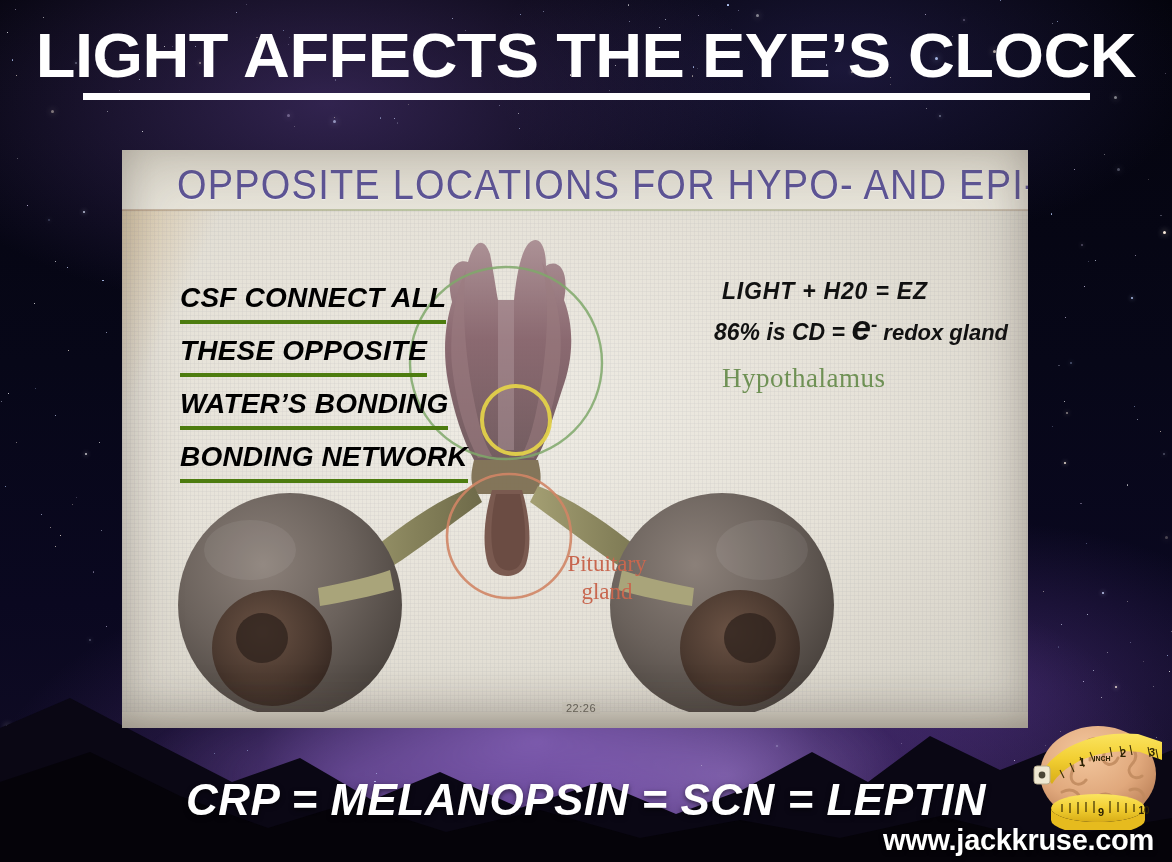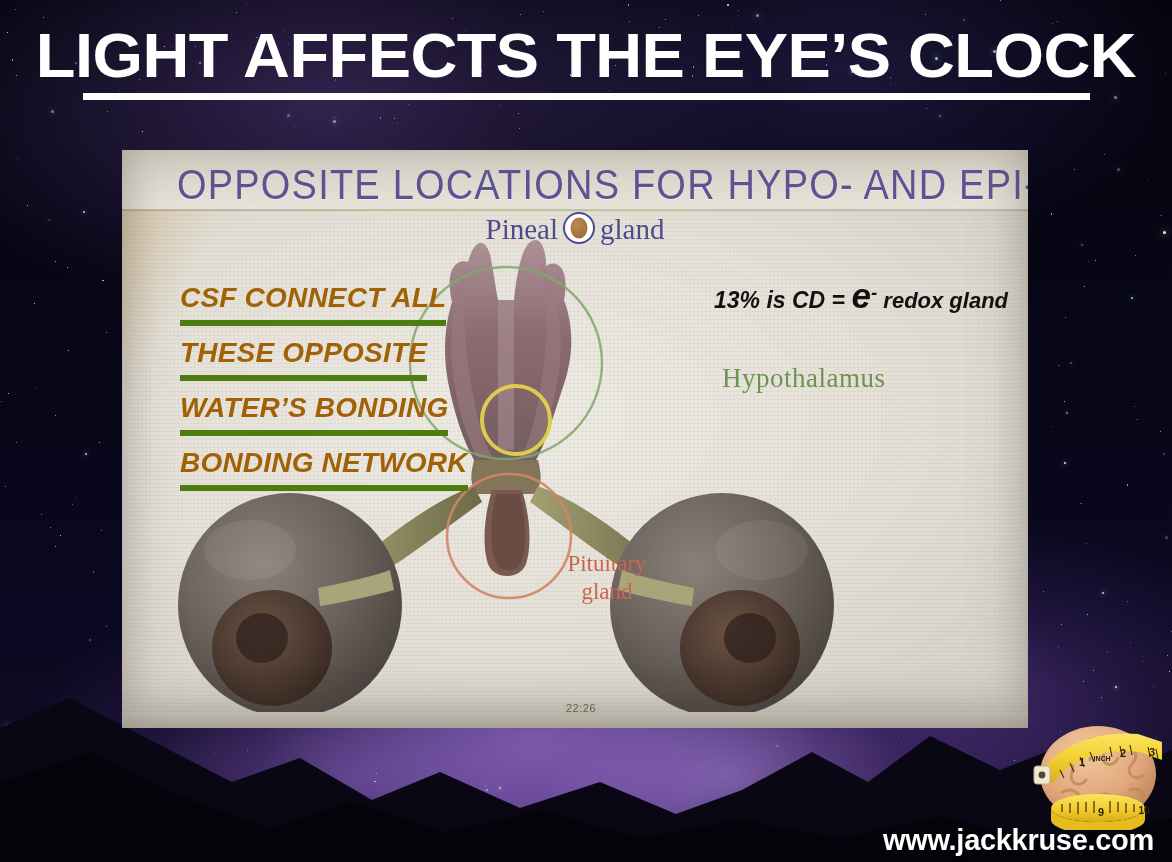--- a/index.html
+++ b/index.html
@@ -68,23 +68,23 @@
     font-family:"Liberation Serif",serif;white-space:nowrap;}
   #pineal-label .dot{display:inline-block;width:28px;height:28px;margin:0 5px;
     vertical-align:-5px;border-radius:50%;border:2.5px solid #4f4a8c;
     background:#fff;position:relative;}
   #pineal-label .dot::after{content:"";position:absolute;left:50%;top:50%;
     width:17px;height:21px;transform:translate(-50%,-50%);border-radius:50%;
     background:radial-gradient(circle at 40% 35%, #b98a55, #96672f);}
 
   
   #left-text{position:absolute;left:58px;top:121px;width:380px;}
-  #left-text div{color:#a16207;font-size:28px;line-height:43px;font-weight:bold;
+  #left-text div{color:#000000;font-size:28px;line-height:43px;font-weight:bold;
     font-style:italic;letter-spacing:.2px;display:inline-block;
-    border-bottom:6px solid #4d7c0f;padding-bottom:1px;white-space:nowrap;}
+    border-bottom:4px solid #4d7c0f;padding-bottom:1px;white-space:nowrap;}
   #left-text p{margin:0 0 5px 0;}
 
   
   #right-text{position:absolute;left:600px;top:125px;width:310px;color:#111;}
   #right-text .l1{font-size:23px;line-height:32px;font-weight:bold;font-style:italic;
     letter-spacing:.8px;white-space:nowrap;}
   #right-text .l2{font-size:23px;line-height:36px;font-weight:bold;font-style:italic;
     white-space:nowrap;margin-left:-8px;}
   #right-text .l2 .big{font-size:35px;}
   #right-text .l2 .sup{font-size:19px;vertical-align:super;}
@@ -444,47 +444,46 @@
       <path d="M572,438 C542,432 516,426 500,420 L496,440 C518,446 546,452 570,456 Z" fill="#a9a47a"></path>
       <ellipse cx="640" cy="400" rx="46" ry="30" fill="#fff" opacity=".07"></ellipse>
 
       <circle cx="384" cy="213" r="96" fill="none" stroke="#7fa86a" stroke-width="2.4" opacity=".85"></circle>
       <circle cx="394" cy="270" r="34" fill="none" stroke="#e3d14a" stroke-width="4" opacity=".95"></circle>
       <circle cx="387" cy="386" r="62" fill="none" stroke="#d08565" stroke-width="2.6" opacity=".9"></circle>
     </svg>
 
     <div id="panel-header">OPPOSITE  LOCATIONS  FOR  HYPO-  AND  EPI- PHYSIS</div>
 
-    <div id="pineal-label">
-      <span>Pineal</span><span class="dot"></span><span>gland</span>
-    </div>
 
     <div id="left-text">
       <p></p><div>CSF CONNECT ALL</div><p></p>
       <p></p><div>THESE OPPOSITE</div><p></p>
       <p></p><div>WATER’S BONDING</div><p></p>
       <p></p><div>BONDING NETWORK</div><p></p>
     </div>
 
     <div id="right-text">
-      <div class="l2"><span>13% is CD = </span><span class="big">e</span><span class="sup">-</span><span class="tail"> redox gland</span></div>
+      <div class="l1">LIGHT +  H20  =  EZ</div>
+      <div class="l2"><span>86% is CD = </span><span class="big">e</span><span class="sup">-</span><span class="tail"> redox gland</span></div>
     </div>
 
     <div id="pituitary-label">
       <div>Pituitary</div>
       <div>gland</div>
     </div>
 
     <div id="hypothalamus-label">Hypothalamus</div>
 
     <div class="panel-bottombar"></div>
     <div id="frame-stamp">22:26</div>
     <div class="panel-vig"></div>
   </div>
 
+  <div id="caption">CRP = MELANOPSIN = SCN = LEPTIN</div>
   <div id="site-url">www.jackkruse.com</div>
 
   <svg id="logo" viewBox="0 0 150 118">
     <defs>
       <radialGradient id="brainG" cx="40%" cy="28%" r="78%">
         <stop offset="0%" stop-color="#f3c79e"></stop>
         <stop offset="60%" stop-color="#e0a87c"></stop>
         <stop offset="100%" stop-color="#b87d55"></stop>
       </radialGradient>
       <linearGradient id="tapeG" x1="0" y1="0" x2="0" y2="1">

